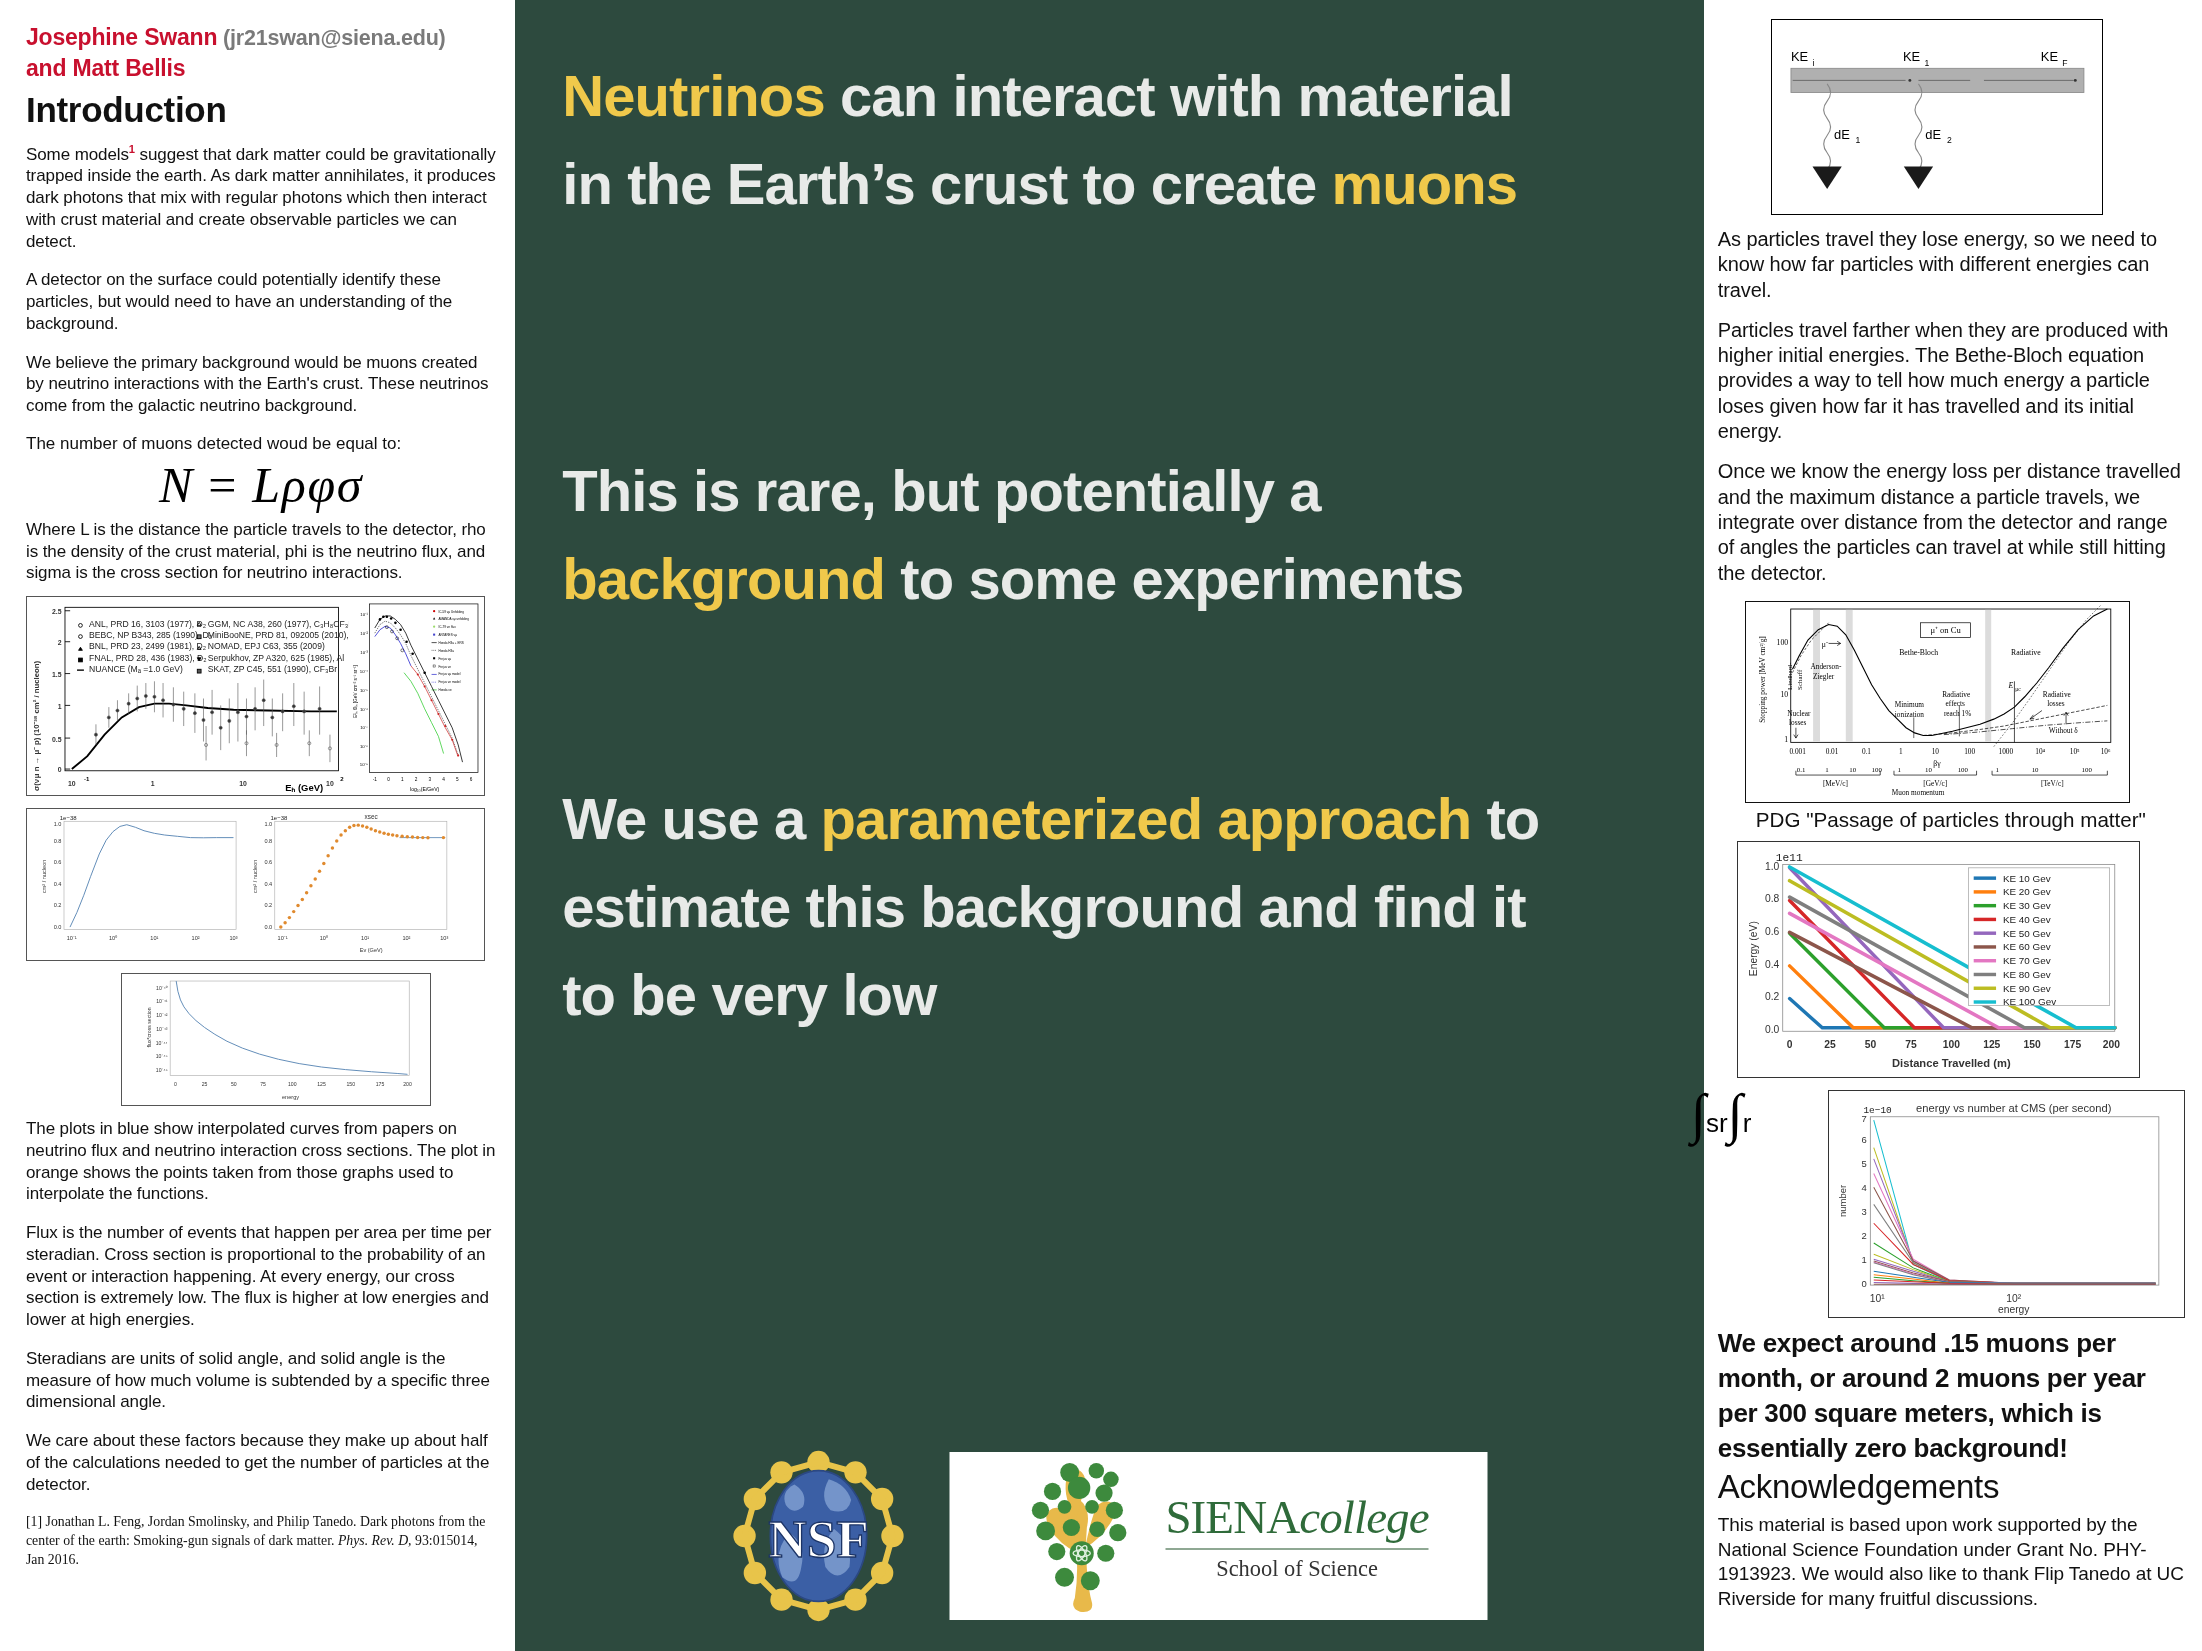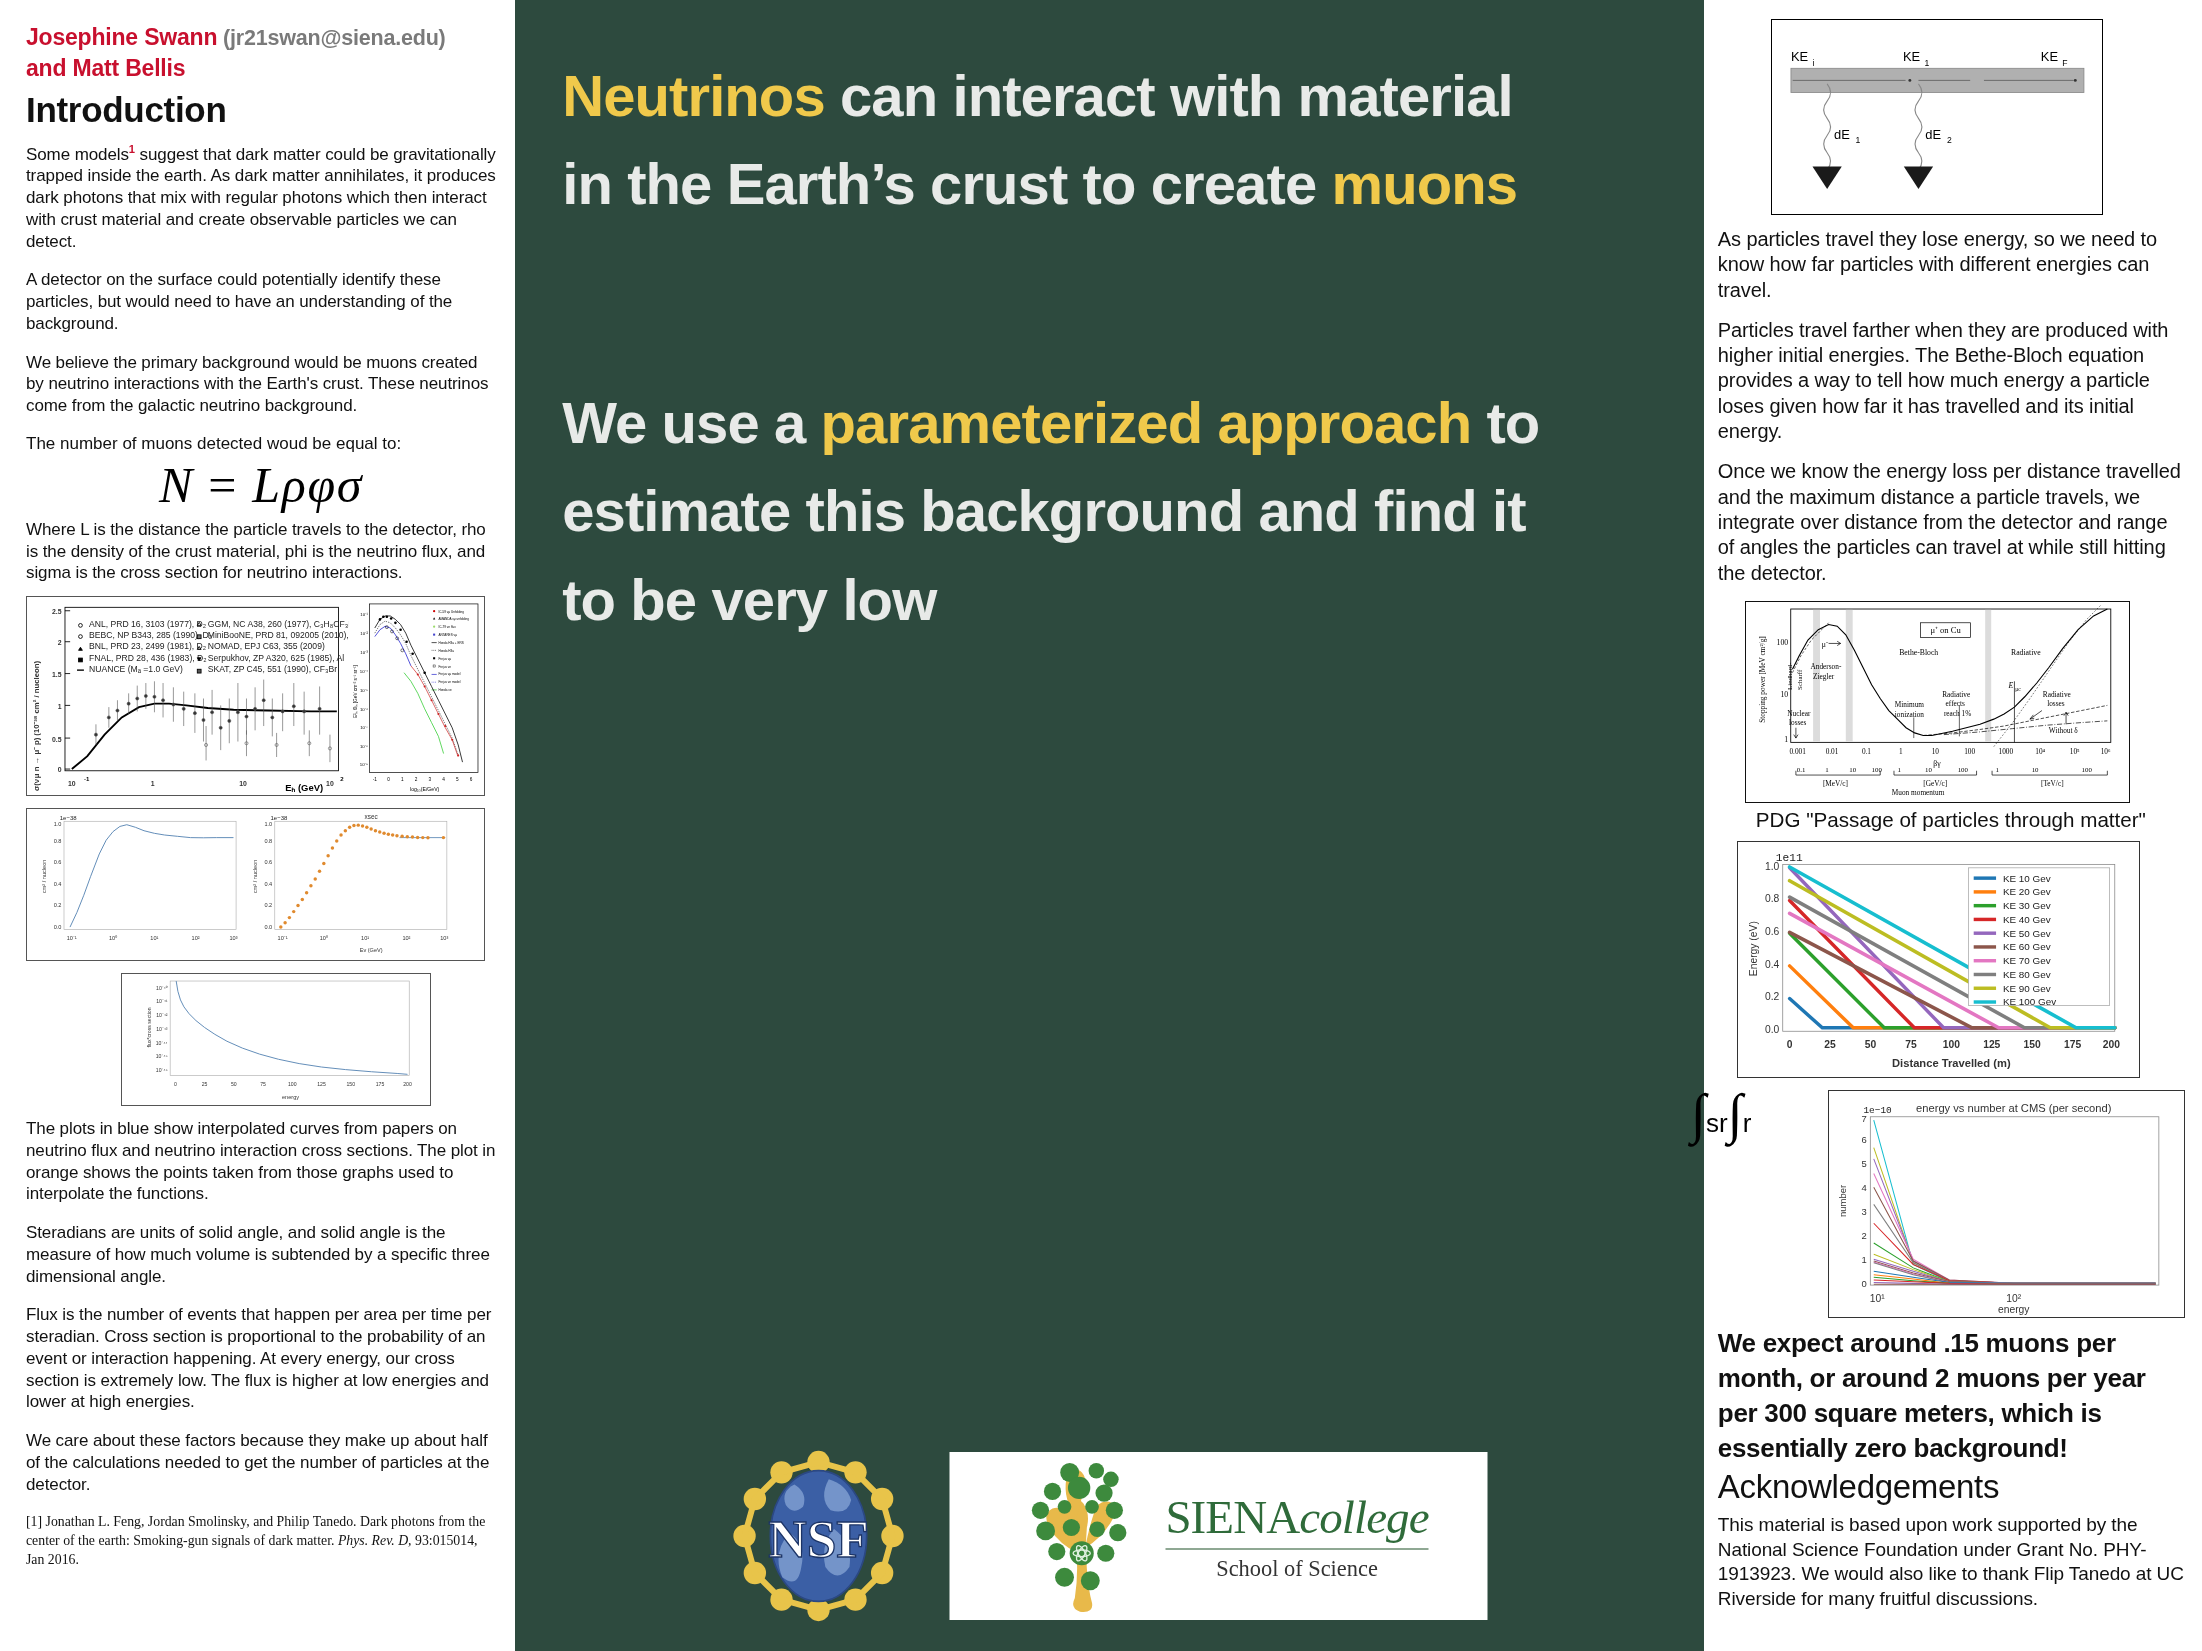--- a/index.html
+++ b/index.html
@@ -439,40 +439,44 @@
           <text x="300" y="130">175</text>
             <text x="332" y="130">200</text>
         </g>
         <text x="34" y="62" font-size="6" fill="#333" transform="rotate(-90 34 62)" text-anchor="middle">flux*cross section</text>
         <text x="196" y="145" font-size="6.5" fill="#333" text-anchor="middle">energy</text>
         <path d="M63 8 L65 20 L68 30 L72 38 L78 46 L86 54 L96 62 L108 70 L122 78 L140 86 L160 93 L182 99 L206 104 L232 108 L260 111 L290 113.5 L320 115.5 L332 116.5" fill="none" stroke="#5b87b5" stroke-width="1.1"></path>
       </svg>
     </div>
 
     <p class="body-p" style="margin-top:12px;">The plots in blue show interpolated curves from papers on neutrino flux and neutrino interaction cross sections. The plot in orange shows the points taken from those graphs used to interpolate the functions.</p>
+    <p class="body-p">Flux is the number of events that happen per area per time per steradian. Cross section is proportional to the probability of an event or interaction happening. At every energy, our cross section is extremely low. The flux is higher at low energies and lower at high energies.</p>
     <p class="body-p">Steradians are units of solid angle, and solid angle is the measure of how much volume is subtended by a specific three dimensional angle.</p>
-    <p class="body-p">Flux is the number of events that happen per area per time per steradian. Cross section is proportional to the probability of an event or interaction happening. At every energy, our cross section is extremely low. The flux is higher at low energies and lower at high energies.</p>
     <p class="body-p">We care about these factors because they make up about half of the calculations needed to get the number of particles at the detector.</p>
 
     <div class="ref">
       <span>[1]</span>
       <span>Jonathan L. Feng, Jordan Smolinsky, and Philip Tanedo.</span>
       <span>Dark photons from the center of the earth: Smoking-gun signals of dark matter.</span>
       <i>Phys. Rev. D,</i>
       <span>93:015014, Jan 2016.</span>
     </div>
   </div>
 
   <div class="col-center">
 
     <div class="headline">
       <span class="hl">Neutrinos</span><span> can interact with material</span><br>
       <span>in the Earth’s crust to create </span><span class="hl">muons</span>
     </div>
 
+    <div class="headline block2">
+      <span>This is rare, but potentially a</span><br>
+      <span class="hl">background</span><span> to some experiments</span>
+    </div>
 
     <div class="headline block3">
       <span>We use a </span><span class="hl">parameterized approach</span><span> to</span><br>
       <span>estimate this background and find it</span><br>
       <span>to be very low</span>
     </div>
 
     <div class="logos">
 
       <svg class="nsf-logo" viewBox="0 0 200 200">

